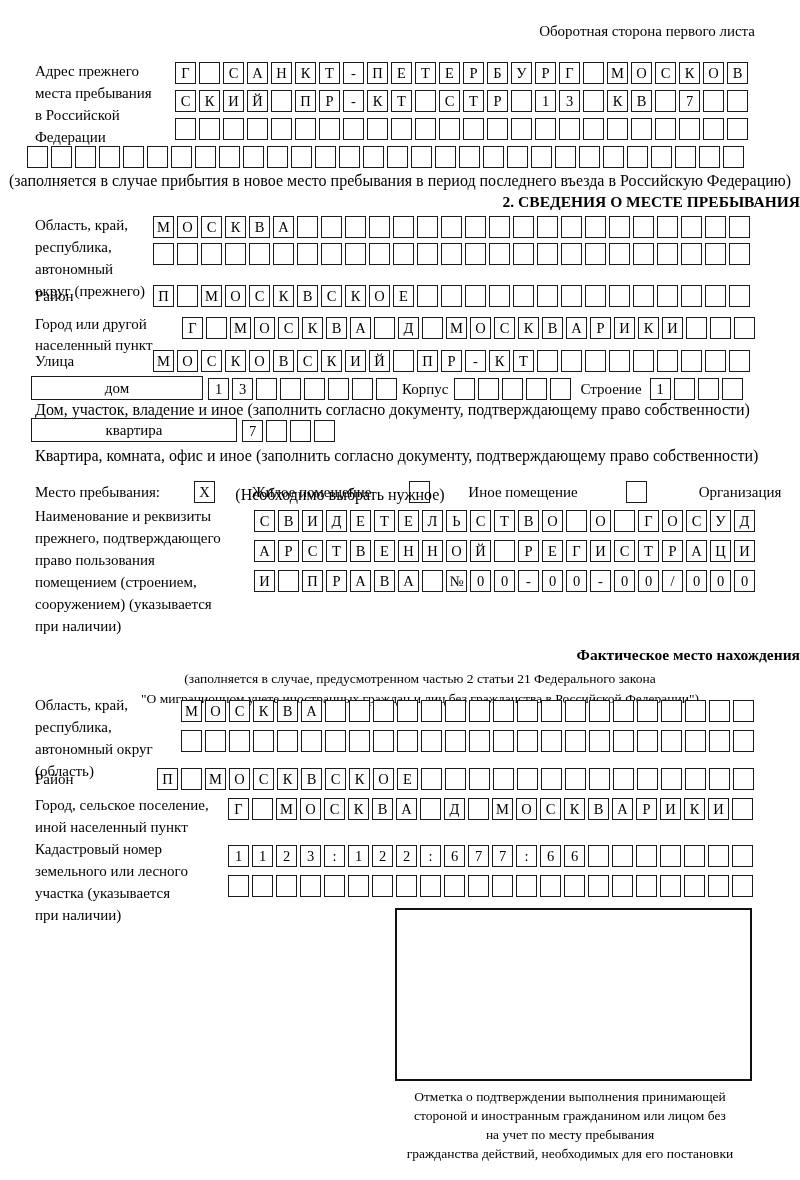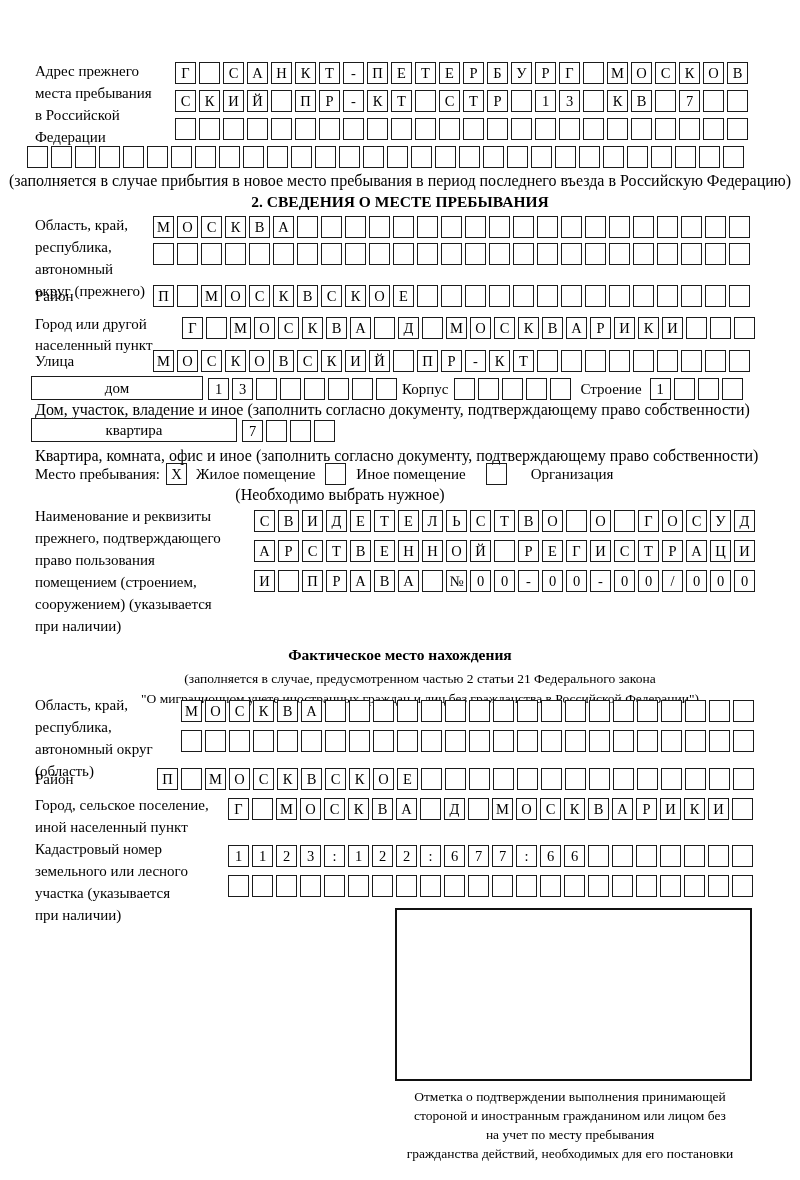--- a/index.html
+++ b/index.html
@@ -2,21 +2,21 @@
 <html><head>
 <meta charset="utf-8">
 <style>
   html,body{margin:0;padding:0;background:#fff;}
   .page{position:relative;width:800px;height:1180px;background:#fff;color:#000;
         font-family:"Liberation Serif",serif;overflow:hidden;}
   .abs{position:absolute;}
   .lbl{font-size:15px;line-height:22px;}
   .cap{font-size:16px;}
   .center{text-align:center;}
-  .bold{font-weight:bold;}
+  .bold{font-weight:bold;text-align:right;}
   .cells{display:flex;}
   .cell{flex:none;width:21px;height:22px;box-sizing:border-box;border:1.5px solid #1b1b1b;
         margin-right:3px;display:flex;align-items:center;justify-content:center;
         font-size:14.5px;background:#fff;}
   .rowgap6 .cells{margin-bottom:6px;}
   .rowgap5 .cells{margin-bottom:5px;}
   .rowgap8 .cells{margin-bottom:8px;}
   .namedbox{box-sizing:border-box;height:24px;border:1.5px solid #1b1b1b;
         display:flex;align-items:center;justify-content:center;font-size:15px;background:#fff;}
   .cb{flex:none;width:21px;height:22px;box-sizing:border-box;border:1.5px solid #1b1b1b;
@@ -24,20 +24,21 @@
   .inline{display:flex;align-items:flex-end;}
   .stamp{box-sizing:border-box;border:2px solid #111;background:#fff;}
   .note{font-size:13.5px;line-height:20px;padding-left:20px;}
   .capline{font-size:13.5px;line-height:19px;}
 </style>
 </head>
 <body>
 
 <div class="page">
 
+  <div class="abs lbl" style="top:20px;right:45px;">Оборотная сторона первого листа</div>
 
   <div class="abs lbl" style="top:60px;left:35px;width:140px;">
     <div>Адрес прежнего</div>
     <div>места пребывания</div>
     <div>в Российской</div>
     <div>Федерации</div>
   </div>
   <div class="abs rowgap6" style="top:62px;left:175px;">
     <div class="cells">
         <span class="cell">Г</span>
@@ -340,21 +341,21 @@
     <div class="namedbox" style="width:206px;">квартира</div>
     <div class="cells" style="margin-left:5px;">
         <span class="cell">7</span>
         <span class="cell"></span>
         <span class="cell"></span>
         <span class="cell"></span>
       </div>
   </div>
   <div class="abs cap" style="top:447px;left:35px;">Квартира, комната, офис и иное (заполнить согласно документу, подтверждающему право собственности)</div>
 
-  <div class="abs inline" style="top:463px;left:35px;">
+  <div class="abs inline" style="top:481px;left:35px;gap:28px;">
     <span class="lbl">Место пребывания:</span>
     <span class="cb" style="margin-left:6px;">X</span>
     <span class="lbl" style="margin-left:9px;">Жилое помещение</span>
     <span class="cb" style="margin-left:10px;"></span>
     <span class="lbl" style="margin-left:10px;">Иное помещение</span>
     <span class="cb" style="margin-left:20px;"></span>
     <span class="lbl" style="margin-left:24px;">Организация</span>
   </div>
   <div class="abs cap center" style="top:486px;left:150px;width:380px;">(Необходимо выбрать нужное)</div>
 

